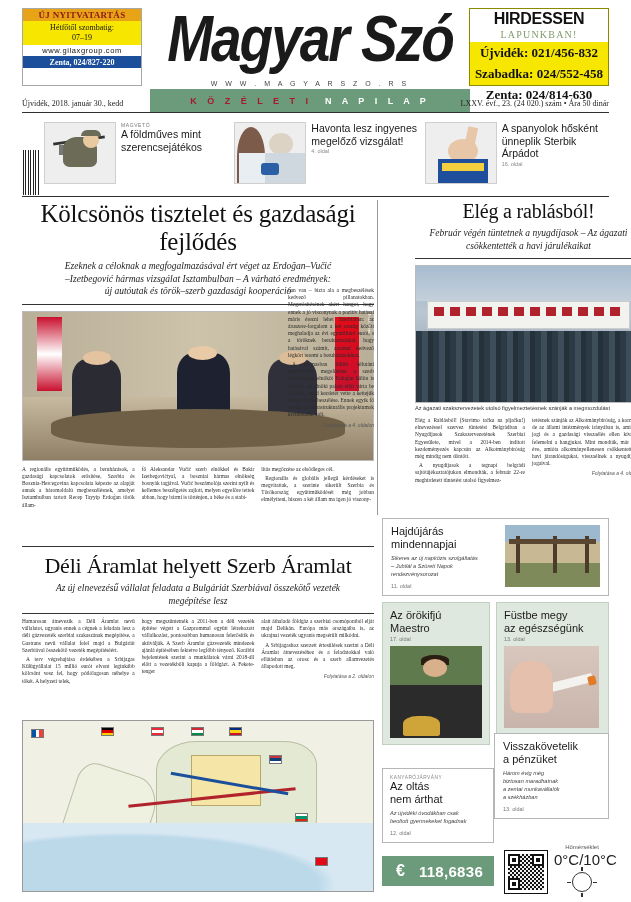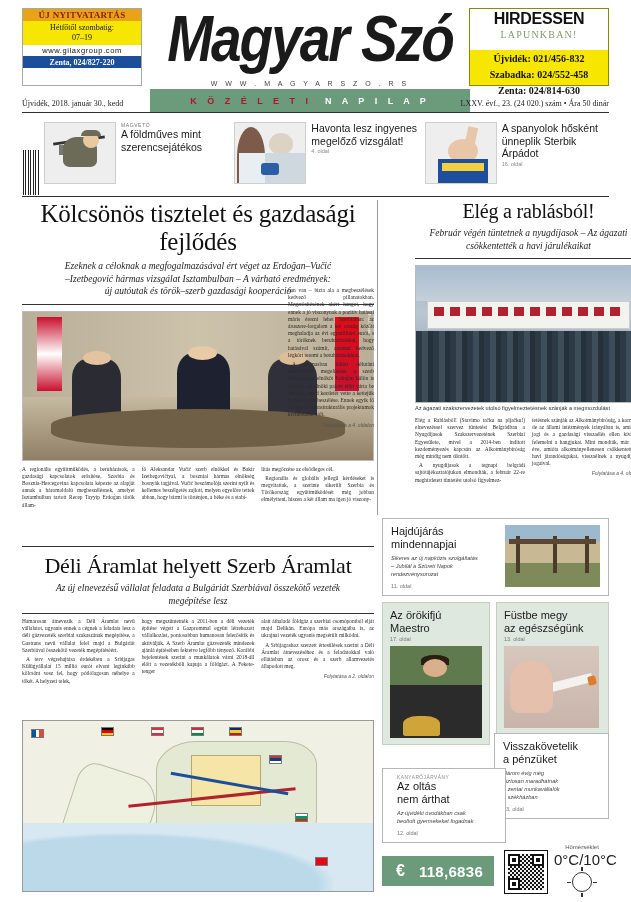--- a/index.html
+++ b/index.html
@@ -54,22 +54,22 @@
     font-family:"Liberation Sans",sans-serif; font-size:9px; font-weight:bold; letter-spacing:4px;
   }
   .green-bar .kz { color:#a8192e; }
 
   .ad-right {
     position:absolute; right:22px; top:8px; width:140px; height:78px;
     border:1px solid #8a8a00; background:#f7e600; text-align:center;
     display:flex; flex-direction:column; justify-content:flex-start;
   }
   .ad-right .hird { font-family:"Liberation Sans",sans-serif; font-weight:bold; font-size:16px; letter-spacing:-.3px; color:#111; background:#fff; padding:1px 0;}
-  .ad-right .lap { font-family:"Liberation Serif",serif; font-size:10px; letter-spacing:1.2px; color:#7f9b6a; background:#fff; padding:0 0 10px;}
-  .ad-right .ph { font-size:10px; color:#111; padding:2.5px 0; font-weight:bold; }
+  .ad-right .lap { font-family:"Liberation Serif",serif; font-size:10px; letter-spacing:1.2px; color:#7f9b6a; background:#fff; padding:0 0 2px;}
+  .ad-right .ph { font-size:13px; color:#111; padding:2.5px 0; font-weight:bold; }
 
   .date-line {
     position:absolute; left:22px; top:99px; font-size:8px; color:#222;
     font-family:"Liberation Serif",serif;
   }
   .issue-line {
     position:absolute; right:22px; top:99px; font-size:8px; color:#222;
     font-family:"Liberation Serif",serif;
   }
   .rule-under { position:absolute; left:22px; right:22px; top:112px; border-top:1.5px solid #2f2f2f; }
@@ -471,21 +471,21 @@
       <div class="r-title">a pénzüket</div>
       <div class="r-sub">
         <div>Három évig még</div>
         <div>biztosan maradhatnak</div>
         <div>a zentai munkavállalók</div>
         <div>a székházban</div>
       </div>
       <div class="r-page">13. oldal</div>
     </div>
 
-    <div class="rbox" style="position:absolute;left:0px;top:250px;width:124px;padding:6px 14px">
+    <div class="rbox" style="position:absolute;left:0px;top:250px;width:112px;padding:6px 7px">
       <div class="r-kicker">KANYARÓJÁRVÁNY</div>
       <div class="r-title">Az oltás</div>
       <div class="r-title">nem árthat</div>
       <div class="r-sub">
         <div>Az újvidéki óvodákban csak</div>
         <div>beoltott gyermekeket fogadnak</div>
       </div>
       <div class="r-page">12. oldal</div>
     </div>
 

